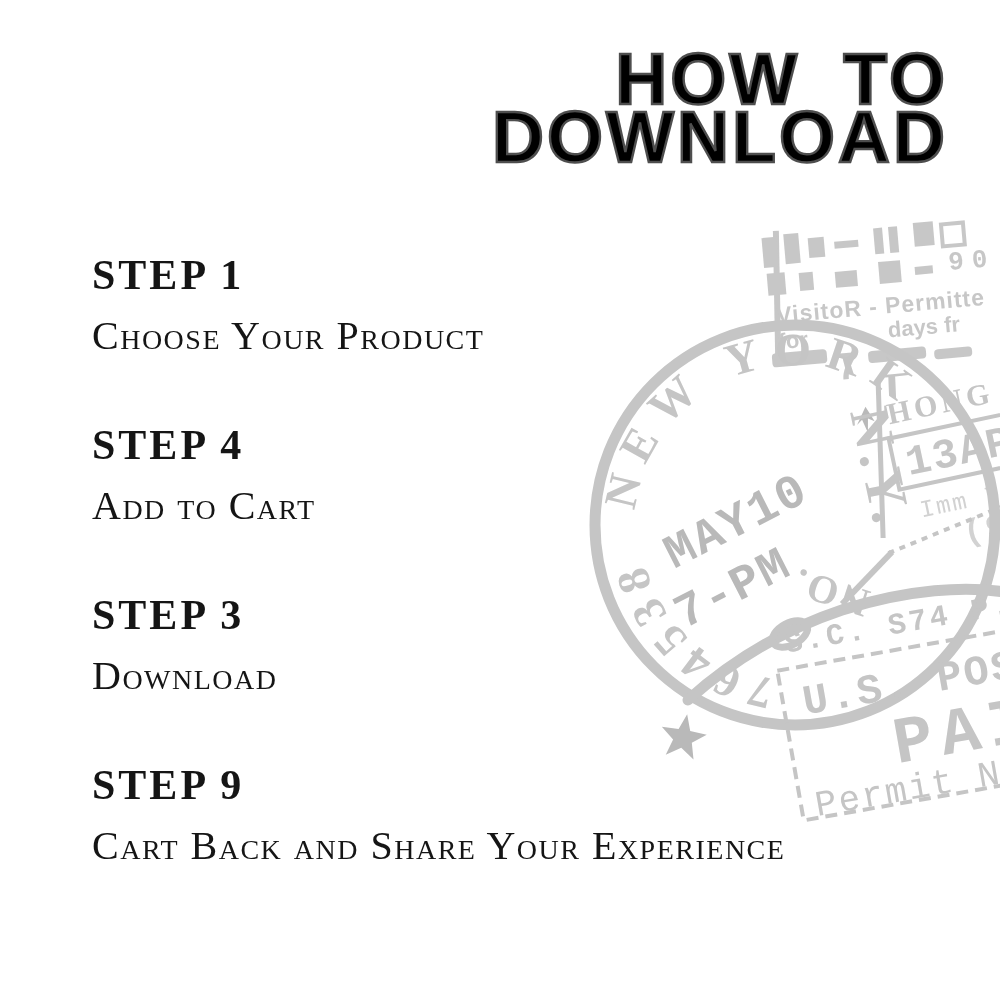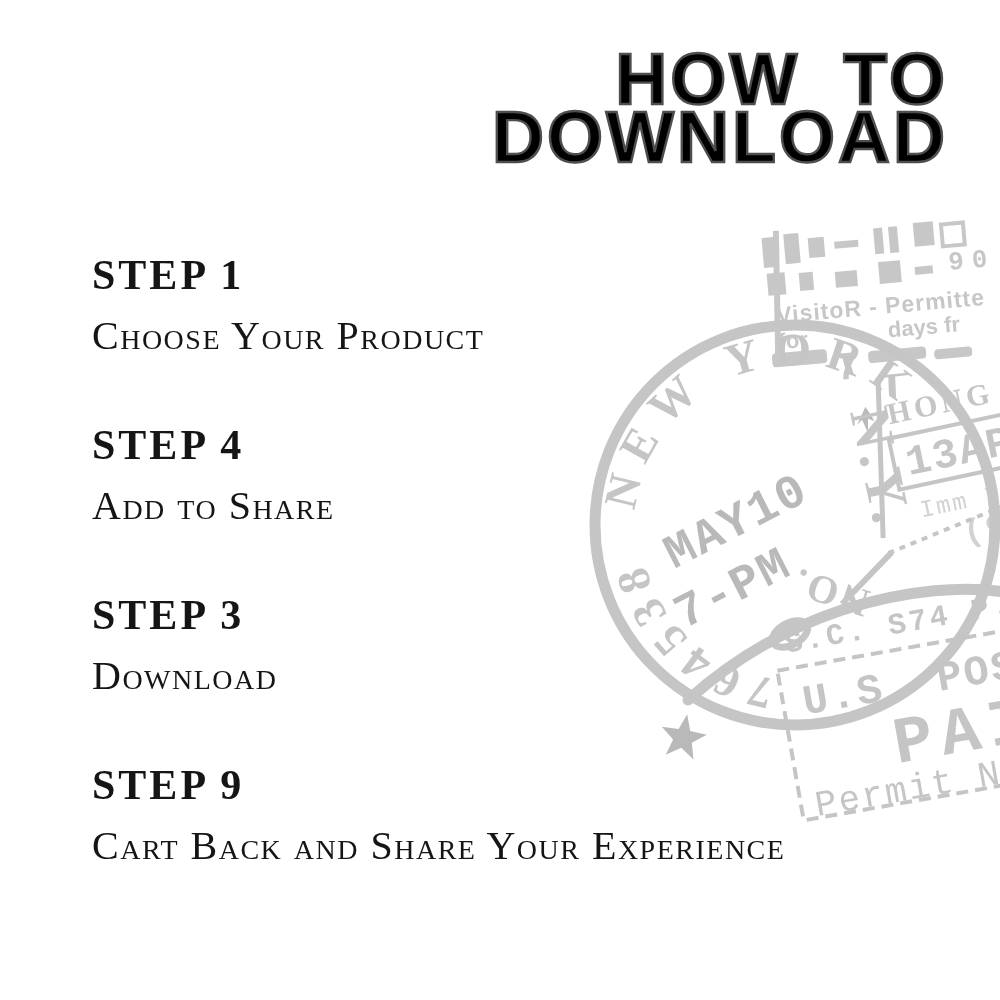--- a/index.html
+++ b/index.html
@@ -116,21 +116,21 @@
     <div class="title-line2">DOWNLOAD</div>
   </header>
 
   <main class="steps">
     <section class="step">
       <h2 class="step-heading">STEP 1</h2>
       <p class="step-desc">Choose Your Product</p>
     </section>
     <section class="step">
       <h2 class="step-heading">STEP 4</h2>
-      <p class="step-desc">Add to Share</p>
+      <p class="step-desc">Add to Cart</p>
     </section>
     <section class="step">
       <h2 class="step-heading">STEP 3</h2>
       <p class="step-desc">Download</p>
     </section>
     <section class="step">
       <h2 class="step-heading">STEP 9</h2>
       <p class="step-desc">Cart Back and Share Your Experience</p>
     </section>
   </main>

